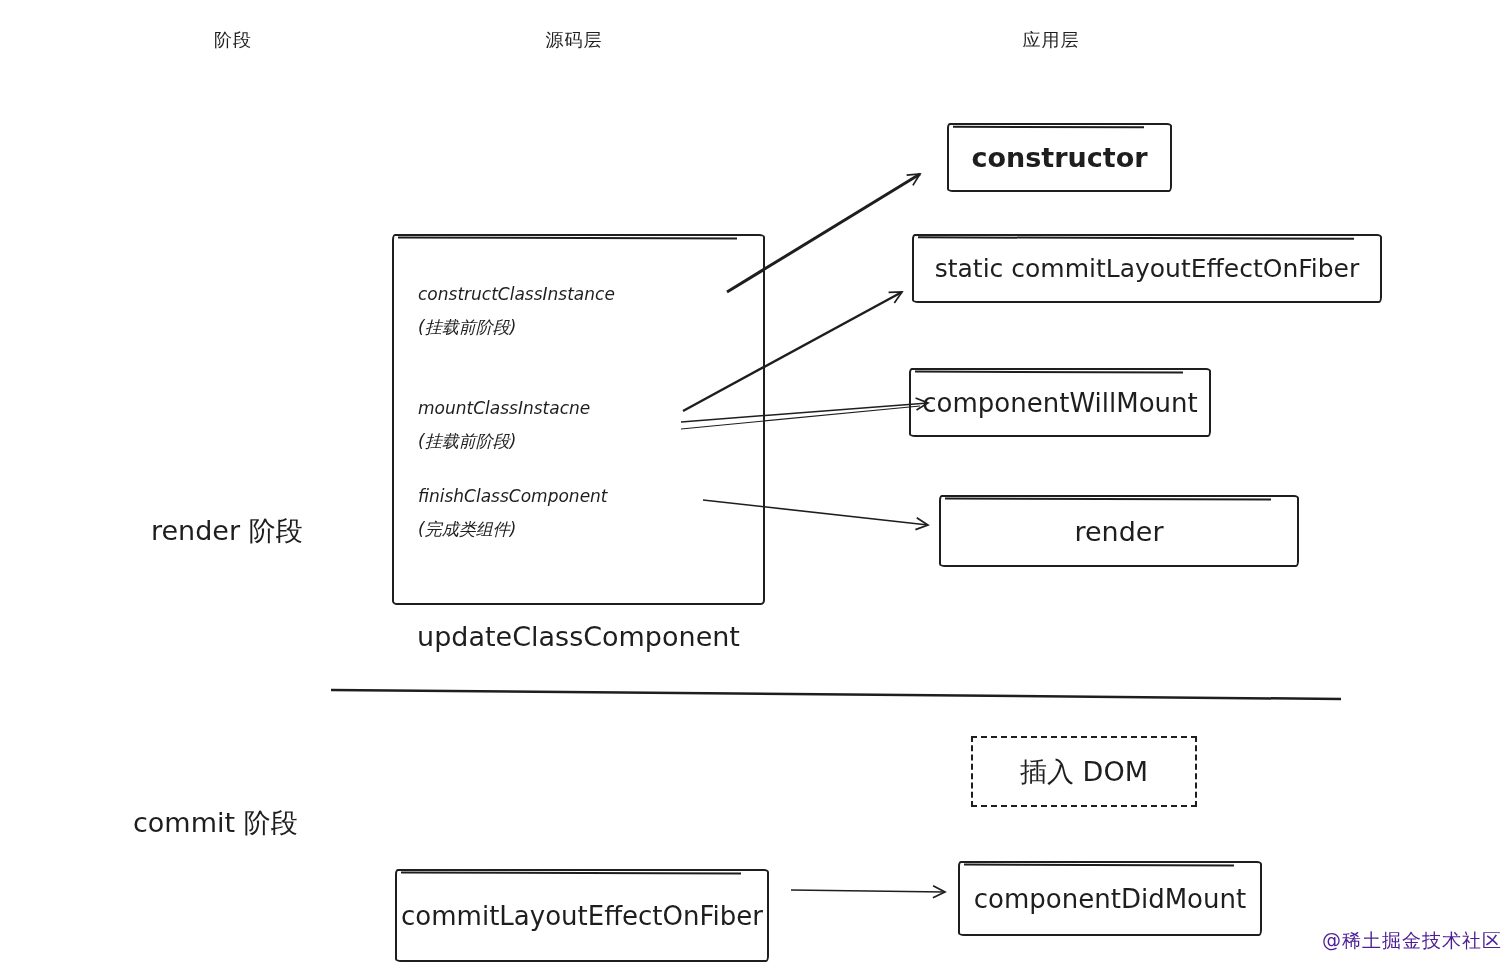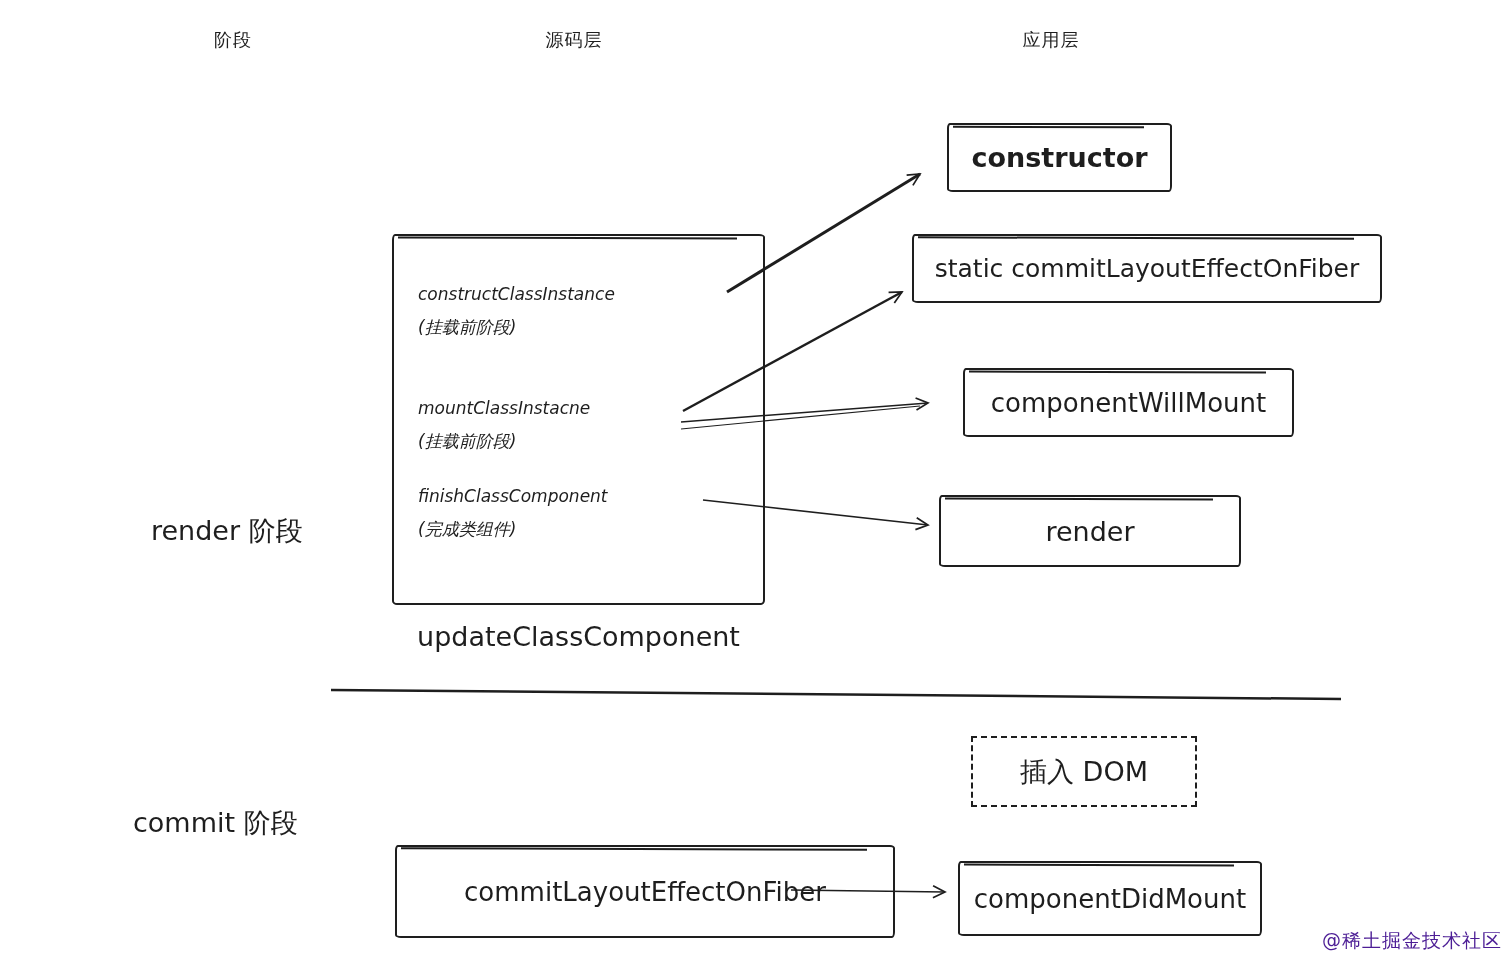--- a/index.html
+++ b/index.html
@@ -59,31 +59,31 @@
     </div>
   </div>
   <div class="caption" style="left:392px;top:621px;width:373px;">updateClassComponent</div>
 
   <div class="box sketch" style="left:947px;top:123px;width:225px;height:69px;font-size:27px;font-weight:bold;">
     <span>constructor</span>
   </div>
   <div class="box sketch" style="left:912px;top:234px;width:470px;height:69px;font-size:25px;">
     <span>static commitLayoutEffectOnFiber</span>
   </div>
-  <div class="box sketch" style="left:963px;top:368px;width:331px;height:69px;">
+  <div class="box sketch" style="left:909px;top:368px;width:302px;height:69px;">
     <span>componentWillMount</span>
   </div>
-  <div class="box sketch" style="left:939px;top:495px;width:302px;height:72px;font-size:27px;">
+  <div class="box sketch" style="left:939px;top:495px;width:360px;height:72px;font-size:27px;">
     <span>render</span>
   </div>
 
   <div class="box dashed" style="left:971px;top:736px;width:226px;height:71px;font-size:27px;">
     <span>插入 DOM</span>
   </div>
-  <div class="box sketch" style="left:395px;top:845px;width:500px;height:93px;">
+  <div class="box sketch" style="left:395px;top:869px;width:374px;height:93px;">
     <span>commitLayoutEffectOnFiber</span>
   </div>
   <div class="box sketch" style="left:958px;top:861px;width:304px;height:75px;">
     <span>componentDidMount</span>
   </div>
 
   <div class="watermark" style="left:1322px;top:928px;">@稀土掘金技术社区</div>
 
   <svg class="arrows" width="1512" height="977" viewBox="0 0 1512 977">
     <defs>

